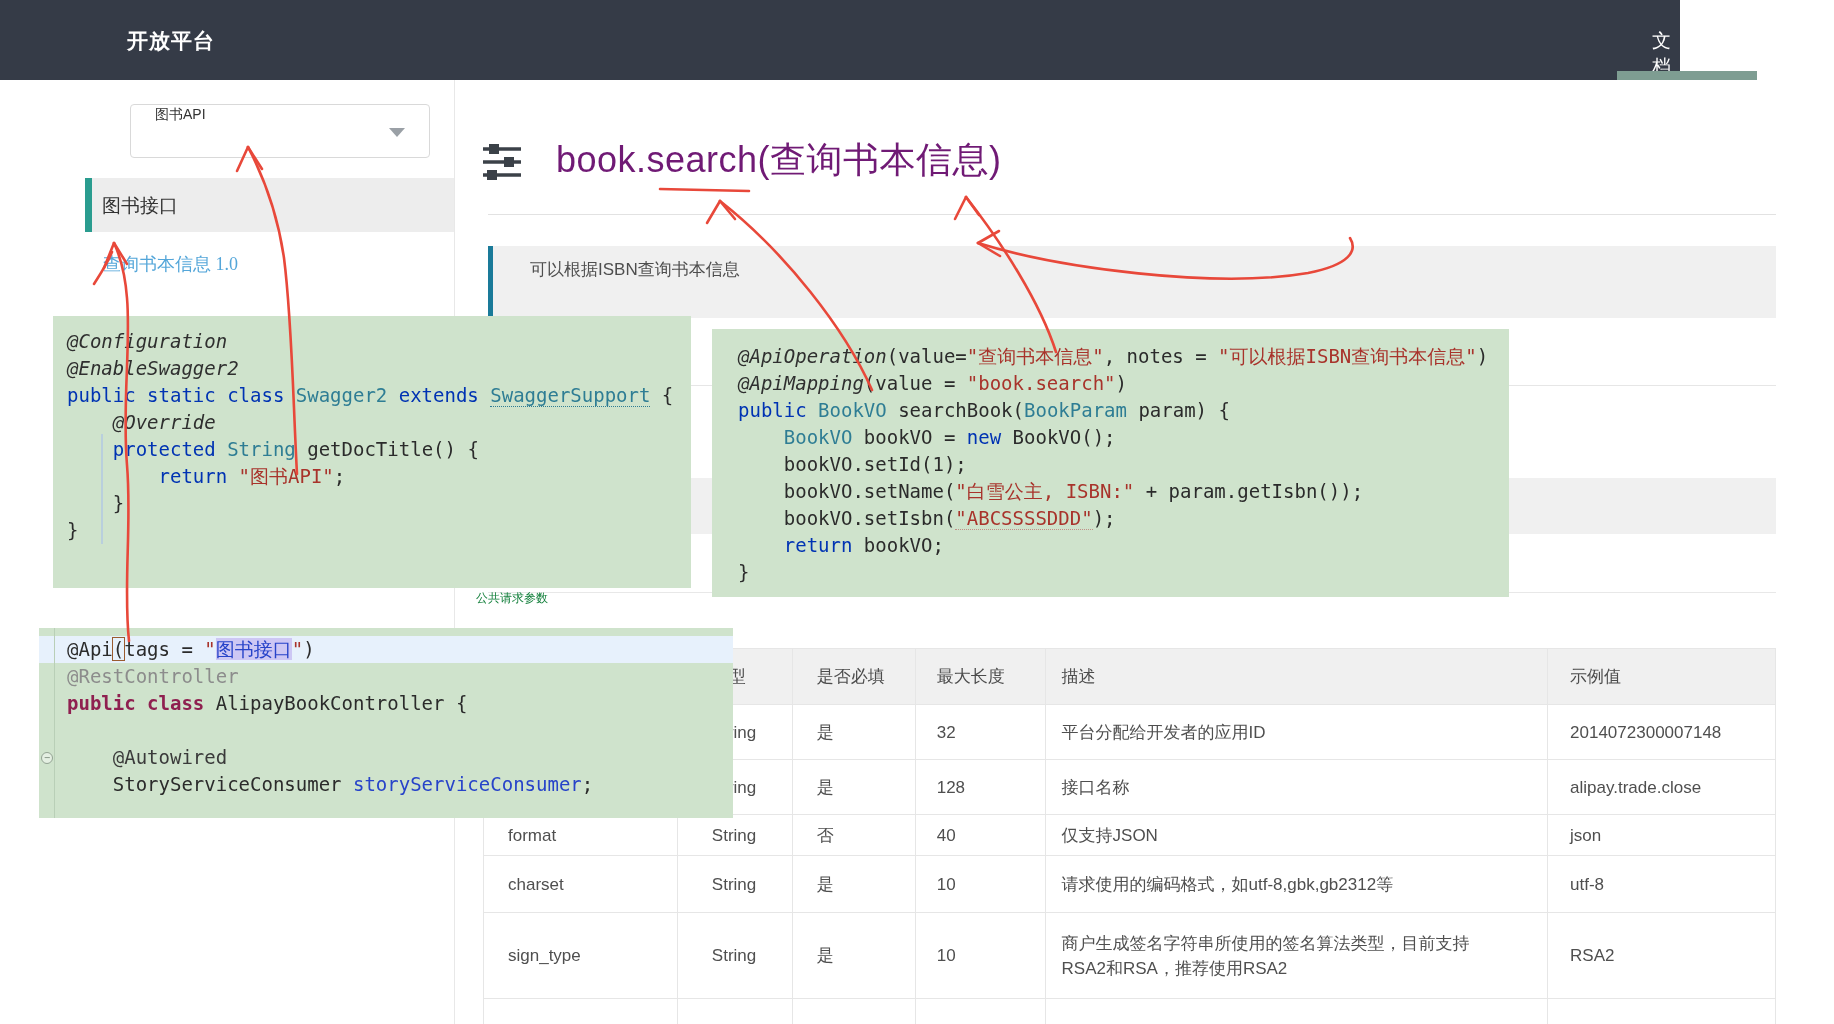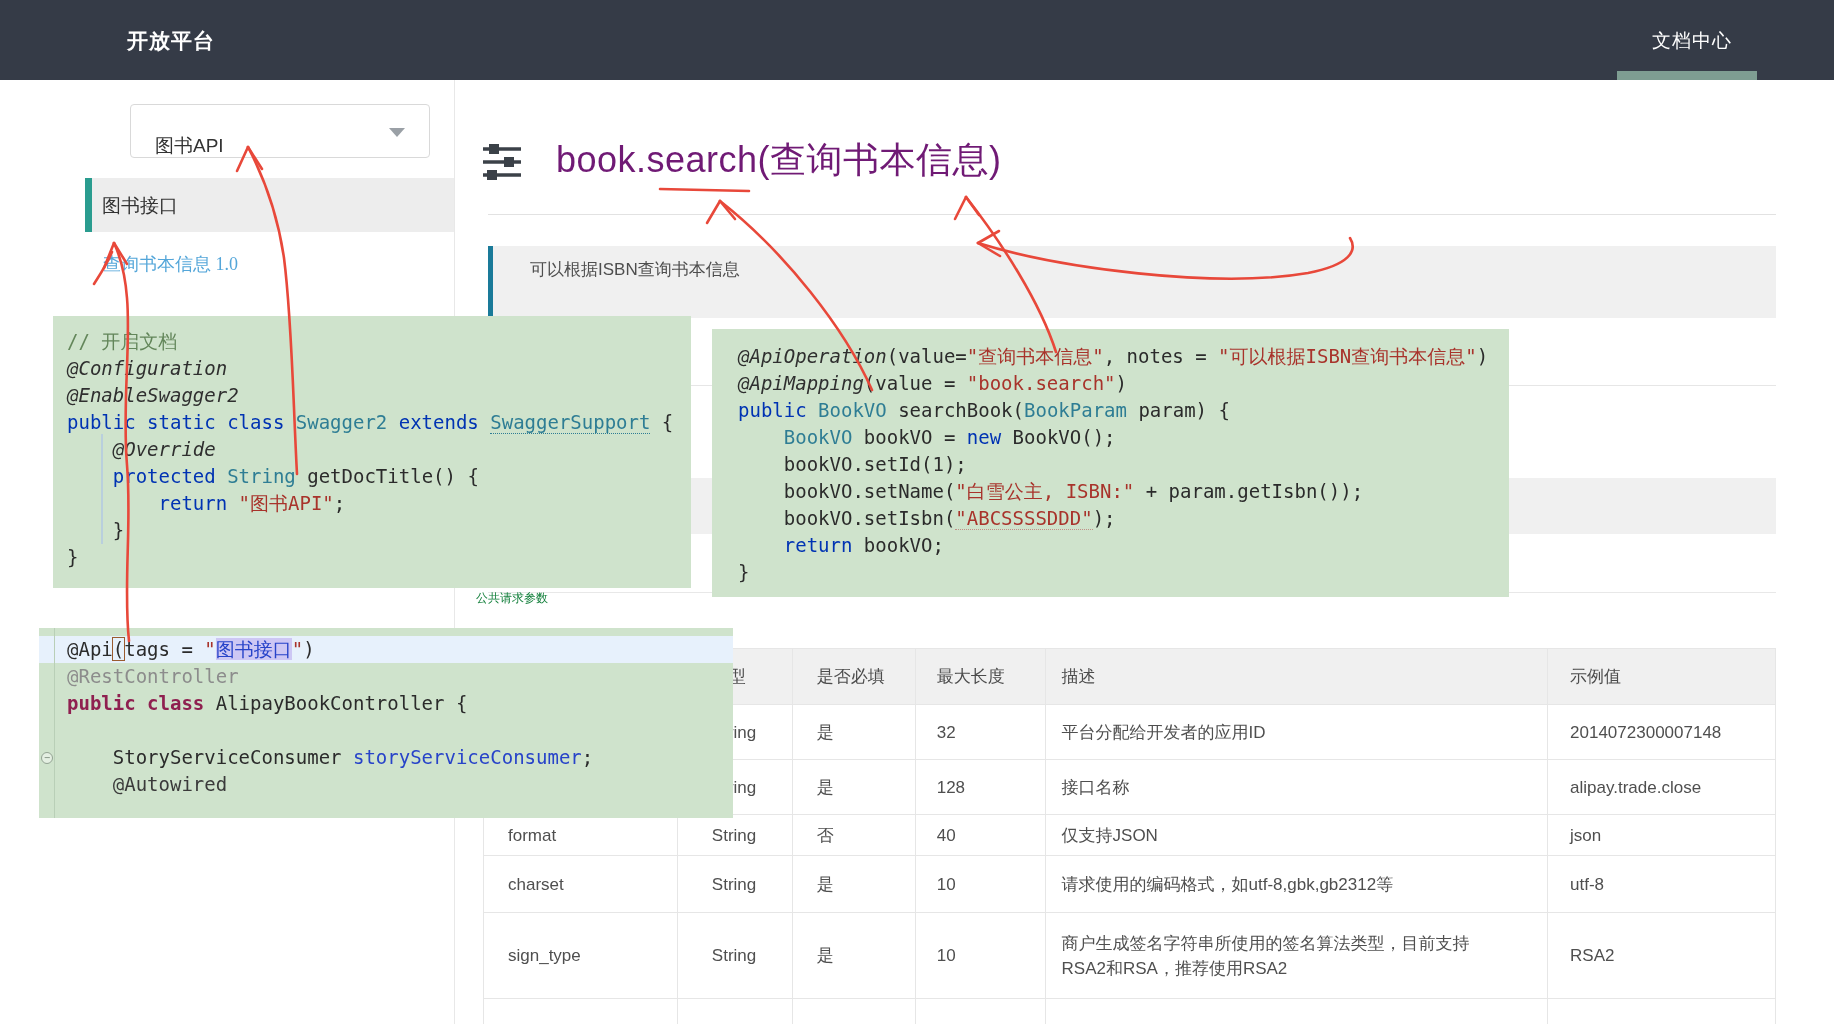--- a/index.html
+++ b/index.html
@@ -1,32 +1,32 @@
 <!DOCTYPE html>
 <html style="--c-header_bg: #353b47; --c-tab_indicator: #7e9d92; --c-accent_teal: #2a9c8f; --c-info_bar: #1a7a99; --c-link_blue: #54a6d9; --c-code_bg: #cfe3cc; --c-annotation_red: #e8483a;"><head>
 <meta charset="utf-8">
 <style>
   * { margin:0; padding:0; box-sizing:border-box; }
   html,body { width:1834px; height:1024px; overflow:hidden; background:#fff;
               font-family:"Liberation Sans", sans-serif; }
   #page { position:relative; width:1834px; height:1024px; }
 
   
-  .topbar { position:absolute; left:0; top:0; width:1834px; height:80px;
+  .topbar { position:absolute; left:0; top:0; width:1680px; height:80px;
             background:var(--c-header_bg,#353b47); z-index:3;padding-left:37px; }
   .brand { position:absolute; left:127px; top:27px; color:#fff; font-size:21px; font-weight:600; letter-spacing:1px; }
   .doccenter { position:absolute; left:1652px; top:28px; color:#fff; font-size:19px; letter-spacing:1px; cursor:pointer; }
   .tab-underline { position:absolute; left:1617px; top:71px; width:140px; height:9px;
                    background:var(--c-tab_indicator,#7e9d92); }
 
   
   .side-divider { position:absolute; left:454px; top:80px; width:1px; height:944px; background:#e8e8e8; }
   .dropdown { position:absolute; left:130px; top:104px; width:300px; height:54px; background:#fff;
               border:1px solid #d9d9d9; border-radius:4px; cursor:pointer; }
-  .dropdown-label { position:absolute; left:24px; top:28px; font-size:19px; color:#333; }
+  .dropdown-label { position:absolute; left:24px; top:1px; font-size:14px; color:#333; }
   .caret { position:absolute; right:24px; top:23px; width:0; height:0;
            border-left:8px solid transparent; border-right:8px solid transparent; border-top:9px solid #9aa0a6; }
   .side-item { position:absolute; left:85px; top:178px; width:369px; height:54px; background:#ededed; cursor:pointer; }
   .side-item-bar { position:absolute; left:0; top:0; width:7px; height:54px; background:var(--c-accent_teal,#2a9c8f); }
   .side-item-label { position:absolute; left:17px; top:15px; font-size:19px; color:#333; }
   .side-link { position:absolute; left:103px; top:252px; font-size:18px; color:var(--c-link_blue,#54a6d9); cursor:pointer;font-family:Liberation Serif, serif; }
 
   
   .page-title { position:absolute; left:556px; top:136px; font-size:36px; font-weight:300; color:#701a75; letter-spacing:0.5px; }
   .title-icon { position:absolute; left:481px; top:141px; width:42px; height:42px; }
@@ -203,21 +203,20 @@
           <td></td>
           <td></td>
           <td></td>
           <td></td>
           <td></td>
         </tr>
       </tbody>
   </table>
 
   <div id="code-left" class="codeblock">
-      <div class="cl"><span class="tk-cmt">// 开启文档</span></div>
       <div class="cl"><span class="tk-ann">@Configuration</span></div>
       <div class="cl"><span class="tk-ann">@EnableSwagger2</span></div>
       <div class="cl"><span class="tk-kw">public static class </span><span class="tk-cls">Swagger2 </span><span class="tk-kw">extends </span><span class="tk-clsu">SwaggerSupport</span><span class="tk-pl"> {</span></div>
       <div class="cl"><span class="tk-ann">    @Override</span></div>
       <div class="cl"><span class="tk-kw">    protected </span><span class="tk-cls">String</span><span class="tk-pl"> getDocTitle() {</span></div>
       <div class="cl"><span class="tk-kw">        return </span><span class="tk-str">"图书API"</span><span class="tk-pl">;</span></div>
       <div class="cl"><span class="tk-pl">    }</span></div>
       <div class="cl"><span class="tk-pl">}</span></div>
     </div>
   <div id="code-right" class="codeblock">
@@ -232,22 +231,22 @@
       <div class="cl"><span class="tk-pl">}</span></div>
     </div>
   <div id="code-bottom" class="codeblock">
     <div class="gutter">
       <div class="fold-icon">−</div>
     </div>
   <div class="cl hl"><span class="tk-pl">@Api</span><span class="tk-brk">(</span><span class="tk-pl">tags = </span><span class="tk-str">"</span><span class="tk-sel">图书接口</span><span class="tk-str">"</span><span class="tk-pl">)</span></div>
       <div class="cl"><span class="tk-gray">@RestController</span></div>
       <div class="cl"><span class="tk-kwb">public class </span><span class="tk-pl">AlipayBookController {</span></div>
       <div class="cl"><span class="tk-pl"></span></div>
+      <div class="cl"><span class="tk-ann2">    @Autowired</span></div>
       <div class="cl"><span class="tk-pl">    StoryServiceConsumer </span><span class="tk-var">storyServiceConsumer</span><span class="tk-pl">;</span></div>
-      <div class="cl"><span class="tk-ann2">    @Autowired</span></div>
     </div>
   <div class="indent-guide"></div>
 
   <svg id="annotations">
 
     <path d="M297,474 C293,400 292,320 284,258 C277,210 260,170 248,147"></path>
     <path d="M248,147 L237,171"></path>
       <path d="M248,147 L262,169"></path>
 
     <path d="M129,641 C123,585 132,525 127,465 C122,405 131,345 127,298 C125,272 120,256 114,243"></path>

